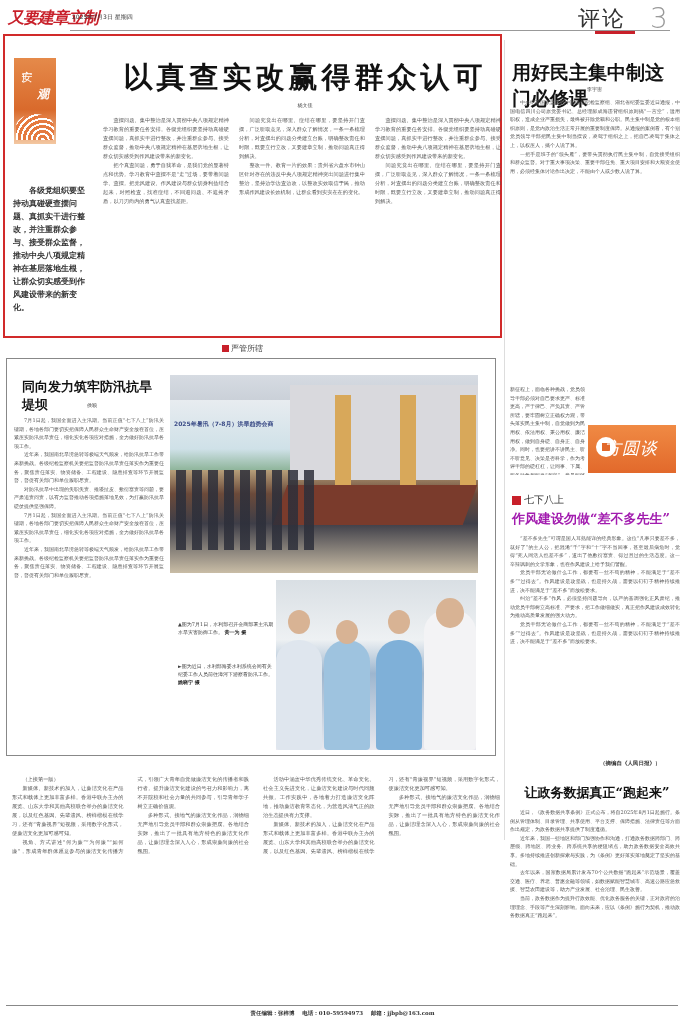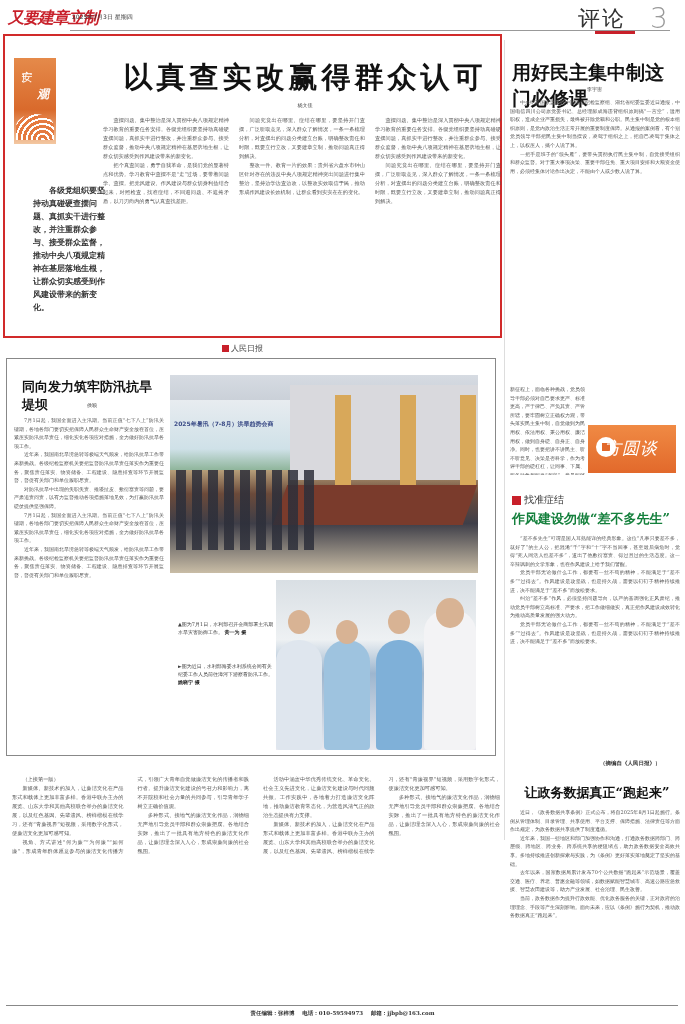--- a/index.html
+++ b/index.html
@@ -12,21 +12,21 @@
   .headrule{left:70px;top:30px;width:600px;height:1px;background:#999;}
   .section{left:578px;top:4px;font-family:"DejaVu Serif",serif;font-size:22px;color:#333;letter-spacing:2px;}
   .section-bar{left:595px;top:31px;width:40px;height:3px;background:#c8202a;}
   .pagenum{left:650px;top:2px;font-family:"DejaVu Sans",sans-serif;font-size:28px;color:#999;font-weight:300;}
   
   .redbox{left:3px;top:34px;width:499px;height:304px;border:2px solid #d12a2a;box-sizing:border-box;}
   .gaban{left:9px;top:22px;width:42px;height:86px;background:linear-gradient(180deg,#e58a4a 0%,#d96a2c 60%,#f3c7a1 100%);}
   .gaban-t1{left:4px;top:4px;font-size:11px;color:#fff;writing-mode:vertical-rl;}
   .gaban-t2{left:20px;top:20px;font-size:12px;color:#fff;font-style:italic;writing-mode:vertical-rl;}
   .wave{left:2px;top:56px;width:38px;height:26px;border-radius:50% 50% 0 0;background:repeating-radial-gradient(circle at 70% 100%,#fff 0 2px,#e57a40 2px 5px);}
-  .lead{left:8px;top:148px;width:76px;font-family:"DejaVu Sans",sans-serif;font-size:8px;line-height:13px;color:#333;font-weight:bold;text-indent:2em;margin-left:20px;}
+  .lead{left:8px;top:148px;width:76px;font-family:"DejaVu Sans",sans-serif;font-size:8px;line-height:13px;color:#333;font-weight:bold;text-indent:2em;}
   .main-title{left:110px;top:22px;width:380px;text-align:center;font-size:29px;font-weight:bold;color:#111;letter-spacing:4px;}
   .byline{left:110px;top:66px;width:380px;text-align:center;font-size:5px;color:#444;}
   .body-cols{left:98px;top:80px;width:398px;height:218px;column-count:3;column-gap:10px;font-size:5.2px;line-height:9px;color:#555;text-align:justify;overflow:hidden;}
   .body-cols p{margin:0;text-indent:2em;}
   
   .rt-title{left:512px;top:60px;width:165px;font-size:19px;font-weight:bold;color:#111;}
   .rt-byline{left:512px;top:86px;width:165px;text-align:center;font-size:5px;color:#444;}
   .rt-body{left:510px;top:98px;width:170px;height:280px;font-size:5px;line-height:8.6px;color:#555;text-align:justify;overflow:hidden;}
   .rt-body p{margin:0;text-indent:2em;}
   .vrule{left:504px;top:40px;width:1px;height:800px;background:#ddd;}
@@ -52,21 +52,21 @@
   .cap2{left:178px;top:662px;width:96px;font-size:5px;line-height:8px;color:#444;}
   .cap-au{font-weight:bold;color:#222;}
   
   .fyt{left:588px;top:425px;width:88px;height:48px;background:linear-gradient(180deg,#f08a44,#e2692b);}
   .fyt-logo{left:8px;top:12px;width:20px;height:20px;border-radius:50%;background:#fff;}
   .fyt-logo:after{content:"";position:absolute;left:6px;top:6px;width:8px;height:8px;background:#e2692b;}
   .fyt-t{left:16px;top:12px;font-size:17px;color:#fff;font-style:italic;letter-spacing:1px;}
   .rt-body2{left:510px;top:385px;width:76px;height:90px;font-size:5px;line-height:8.6px;color:#555;overflow:hidden;}
   .jd-label{left:512px;top:493px;font-size:10px;color:#333;display:flex;align-items:center;gap:3px;}
   .jd-icon{width:9px;height:9px;background:#c8202a;display:inline-block;}
-  .jd-title{left:512px;top:510px;width:170px;font-size:13px;font-weight:bold;color:#15803d;}
+  .jd-title{left:512px;top:510px;width:170px;font-size:13px;font-weight:bold;color:#a21caf;}
   .jd-body{left:510px;top:534px;width:170px;height:222px;font-size:5px;line-height:8.6px;color:#555;text-align:justify;overflow:hidden;}
   .jd-body p{margin:0;text-indent:2em;}
   .jd-src{left:600px;top:760px;font-size:5.5px;color:#333;font-weight:bold;}
   .zw-title{left:512px;top:784px;width:170px;text-align:center;font-size:13px;font-weight:bold;color:#111;}
   .zw-body{left:510px;top:808px;width:170px;height:190px;font-size:5px;line-height:8.6px;color:#555;text-align:justify;overflow:hidden;}
   .zw-body p{margin:0;text-indent:2em;}
   
   .bt-body{left:12px;top:775px;width:488px;height:225px;column-count:4;column-gap:14px;font-family:"DejaVu Sans",sans-serif;font-size:5.2px;line-height:9px;color:#555;text-align:justify;overflow:hidden;}
   .bt-body p{margin:0;text-indent:2em;}
   .footrule{left:6px;top:1005px;width:672px;height:1px;background:#888;}
@@ -114,21 +114,21 @@
 <div class="abs rt-body2">新征程上，面临各种挑战，党员领导干部必须对自己要求更严、标准更高，严于律己、严负其责、严管所辖，要牢固树立正确权力观，带头落实民主集中制，自觉做到为民用权、依法用权、秉公用权、廉洁用权，做到自身硬、自身正、自身净。同时，也要把讲不讲民主、听不听意见、决策是否科学，作为考评干部的硬杠杠，让同事、下属、服务对象都能当“考官”，意见能够畅通地反映上来。</div>
 
 <div class="abs fyt">
   <div class="abs fyt-logo"></div>
   <div class="abs fyt-t">方圆谈</div>
 </div>
 
 <div class="abs huali-frame"></div>
 <div class="abs huali-label">
   <span class="huali-icon"></span>
-  <span>人民日报</span>
+  <span>严管所辖</span>
 </div>
 <div class="abs hl-title">同向发力筑牢防汛抗旱堤坝</div>
 <div class="abs hl-byline">侯颖</div>
 <div class="abs hl-body">
   <p>7月1日起，我国全面进入主汛期。当前正值“七下八上”防汛关键期，各地各部门要切实把保障人民群众生命财产安全放在首位，压紧压实防汛抗旱责任，细化实化各项应对措施，全力做好防汛抗旱各项工作。</p>
   <p>近年来，我国南北旱涝急转等极端天气频发，给防汛抗旱工作带来新挑战。各级纪检监察机关要把监督防汛抗旱责任落实作为重要任务，聚焦责任落实、物资储备、工程建设、隐患排查等环节开展监督，督促有关部门和单位履职尽责。</p>
   <p>对防汛抗旱中出现的失职失责、推诿扯皮、敷衍塞责等问题，要严肃追责问责，以有力监督推动各项措施落地见效，为打赢防汛抗旱硬仗提供坚强保障。</p>
   <p>7月1日起，我国全面进入主汛期。当前正值“七下八上”防汛关键期，各地各部门要切实把保障人民群众生命财产安全放在首位，压紧压实防汛抗旱责任，细化实化各项应对措施，全力做好防汛抗旱各项工作。</p>
   <p>近年来，我国南北旱涝急转等极端天气频发，给防汛抗旱工作带来新挑战。各级纪检监察机关要把监督防汛抗旱责任落实作为重要任务，聚焦责任落实、物资储备、工程建设、隐患排查等环节开展监督，督促有关部门和单位履职尽责。</p>
 </div>
@@ -160,21 +160,21 @@
   <span>▲图为7月1日，水利部召开会商部署主汛期水旱灾害防御工作。</span>
   <span class="cap-au">黄一为 摄</span>
 </div>
 <div class="abs cap2">
   <span>►图为近日，水利部海委水利系统会同有关纪委工作人员前往漳河下游察看防汛工作。</span>
   <span class="cap-au">姚晓宁 摄</span>
 </div>
 
 <div class="abs jd-label">
   <span class="jd-icon"></span>
-  <span>找准症结</span>
+  <span>七下八上</span>
 </div>
 <div class="abs jd-title">作风建设勿做“差不多先生”</div>
 <div class="abs jd-body">
   <p>“差不多先生”可谓是国人耳熟能详的经典形象。这位“凡事只要差不多，就好了”的主人公，把混淆“千”字和“十”字不当回事，甚至最后病危时，觉得“死人同活人也差不多”，道出了他敷衍塞责、得过且过的生活态度。这一辛辣讽刺的文学形象，也在作风建设上给予我们警醒。</p>
   <p>党员干部无论做什么工作，都要有一丝不苟的精神，不能满足于“差不多”“过得去”。作风建设是攻坚战，也是持久战，需要以钉钉子精神持续推进，决不能满足于“差不多”而放松要求。</p>
   <p>纠治“差不多”作风，必须坚持问题导向，以严的基调强化正风肃纪，推动党员干部树立高标准、严要求，把工作做细做实，真正把作风建设成效转化为推动高质量发展的强大动力。</p>
   <p>党员干部无论做什么工作，都要有一丝不苟的精神，不能满足于“差不多”“过得去”。作风建设是攻坚战，也是持久战，需要以钉钉子精神持续推进，决不能满足于“差不多”而放松要求。</p>
 </div>
 <div class="abs jd-src">（摘编自《人民日报》）</div>
 

